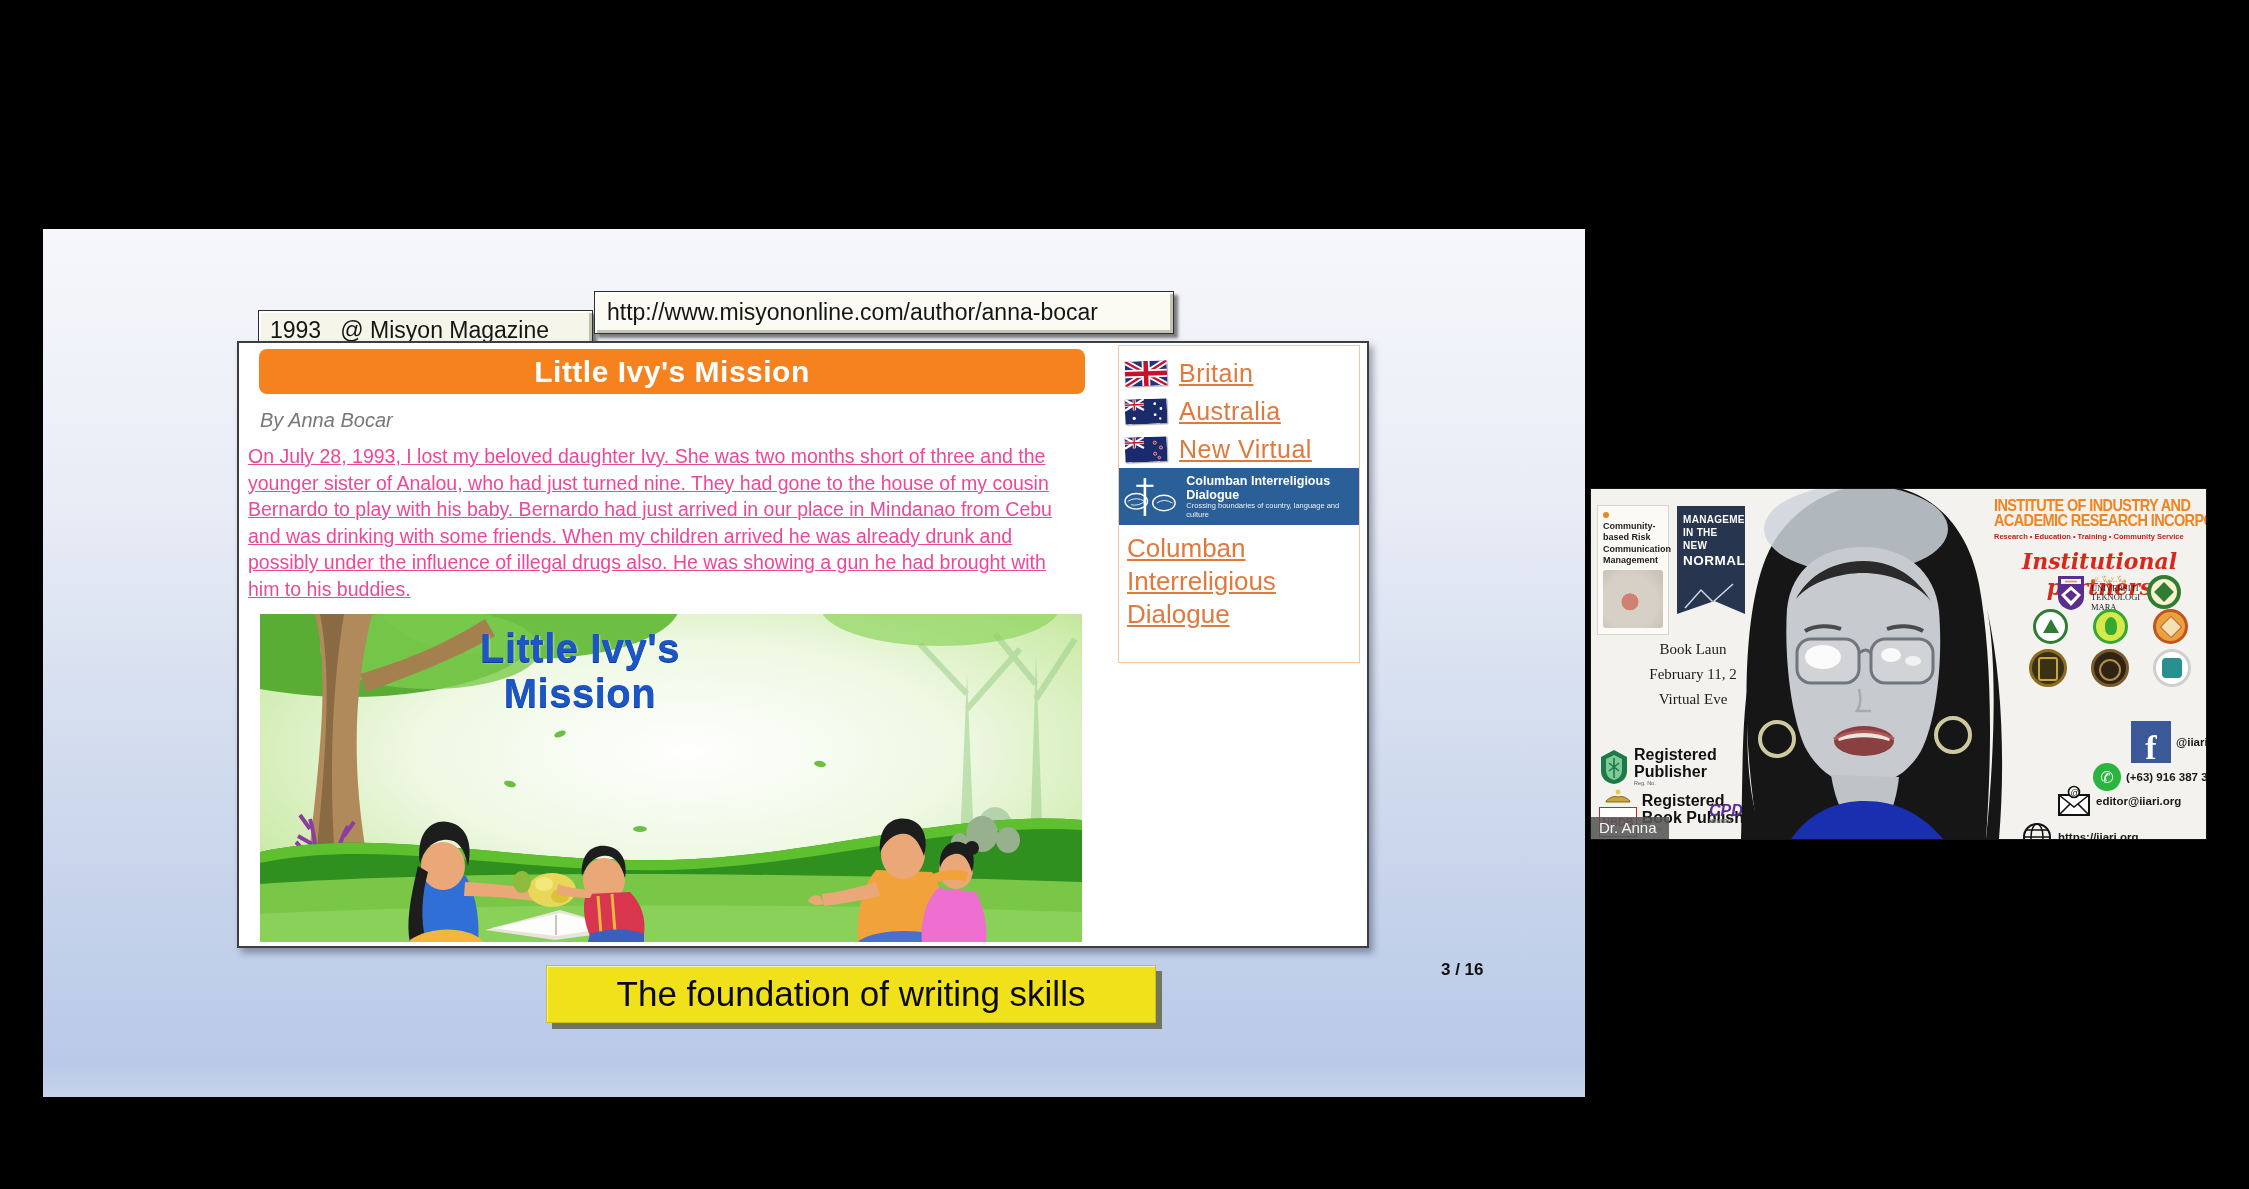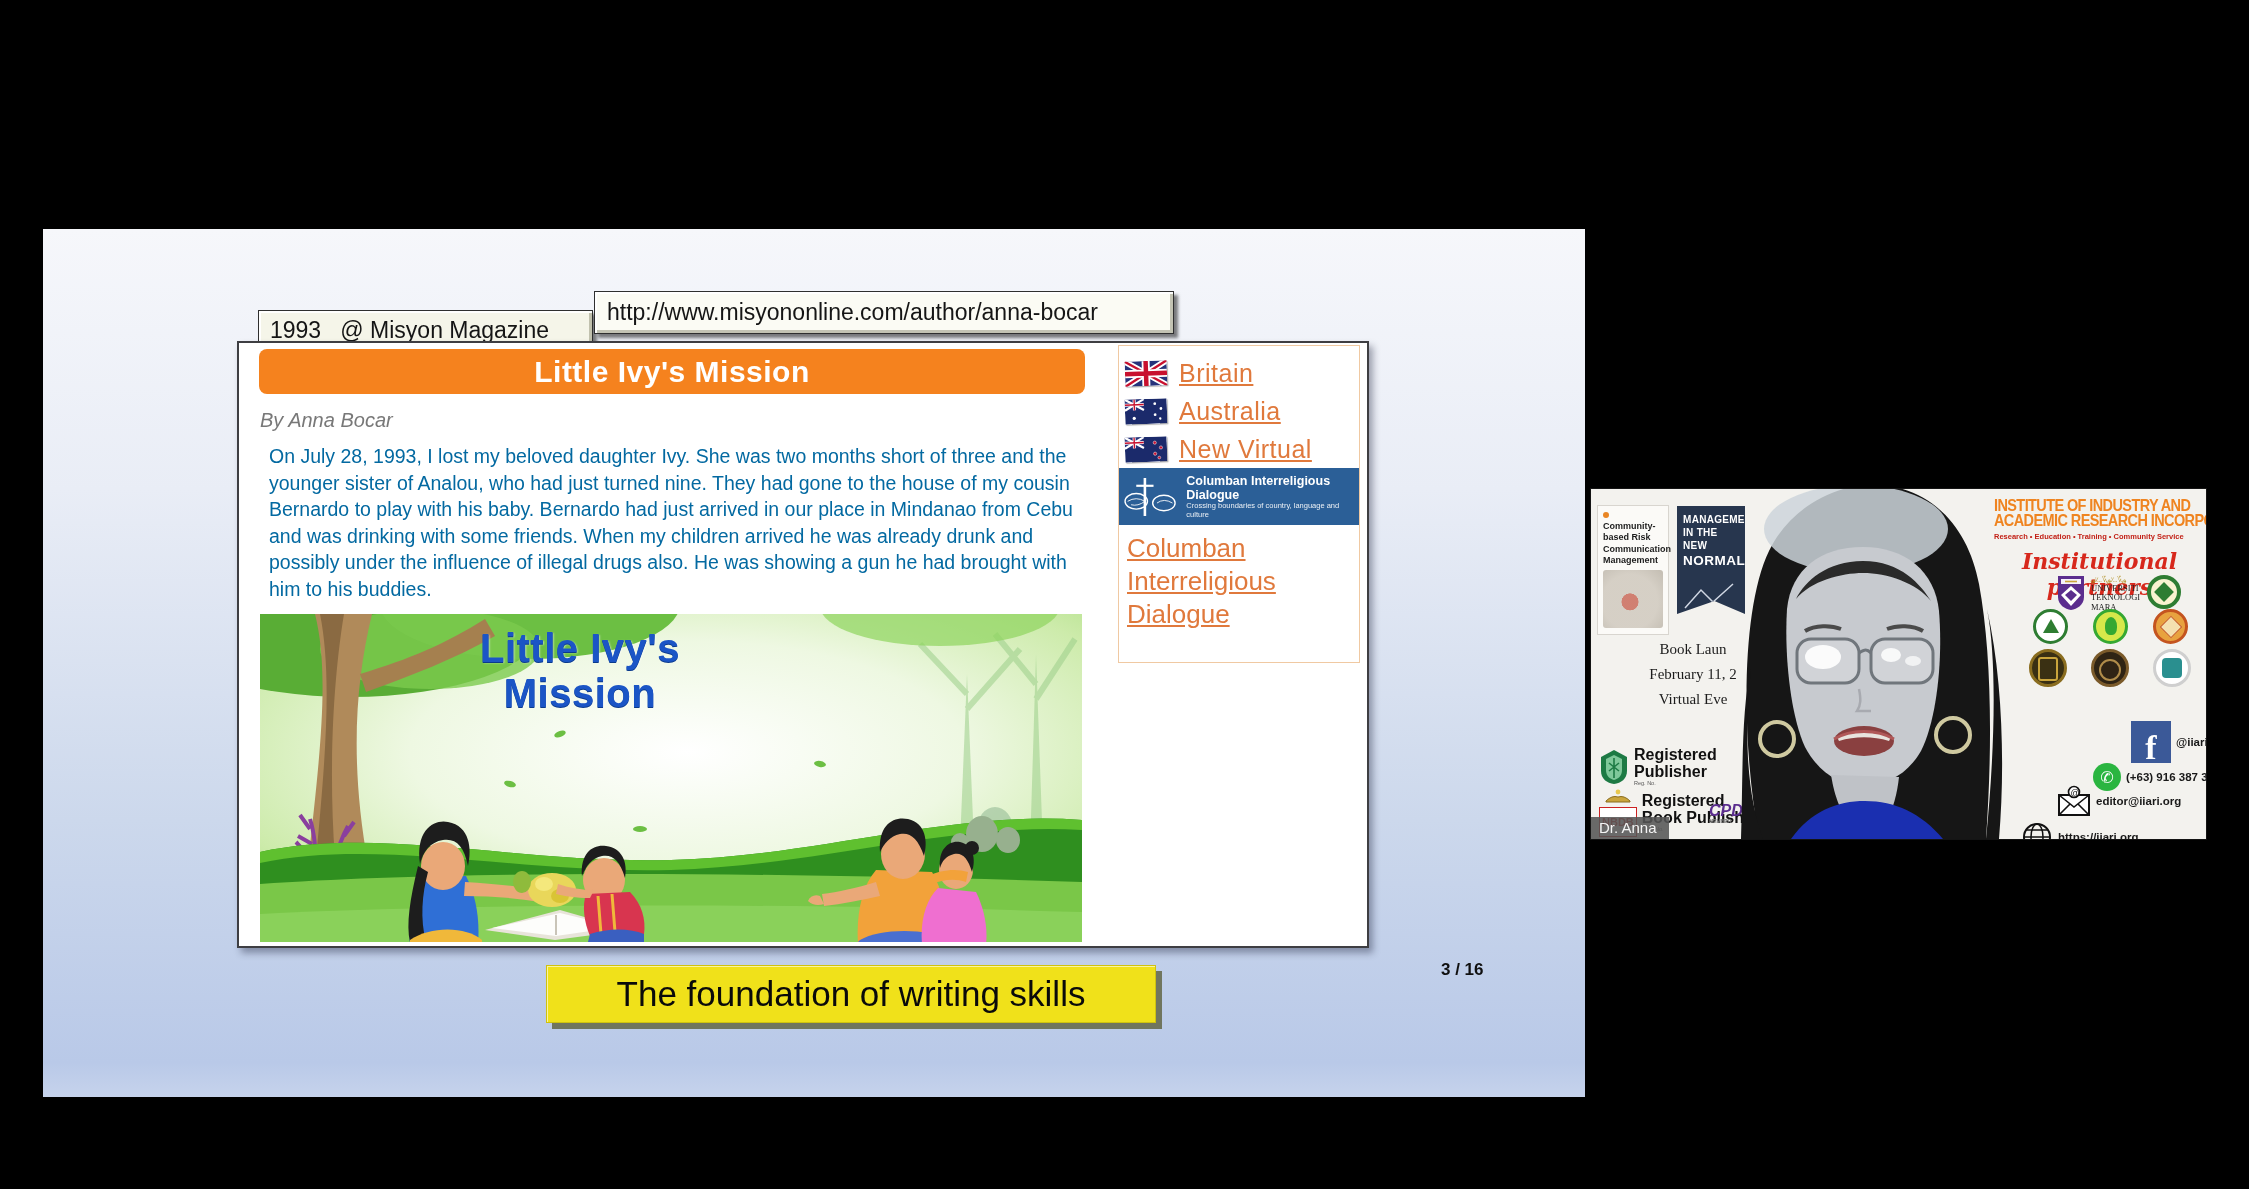--- a/index.html
+++ b/index.html
@@ -16,21 +16,21 @@
     font-size:23px;display:flex;align-items:center;}
   .tag-box{left:215px;top:57px;width:322px;height:38px;padding-left:11px;white-space:pre;margin-top:24px;}
   .url-box{left:551px;top:62px;width:566px;height:41px;padding-left:12px;background:#fbfbf4;white-space:pre;}
 
   
   .webpage{left:194px;top:112px;width:1128px;height:603px;background:#fff;
     border:2px solid #3e3e42;box-shadow:4px 5px 7px rgba(30,35,60,.4);}
   .wp-header{left:20px;top:6px;width:826px;height:45px;background:#f5821e;border-radius:8px;
     color:#fff;font-weight:bold;font-size:30px;text-align:center;line-height:45px;letter-spacing:.5px;}
   .wp-byline{left:21px;top:66px;font-style:italic;color:#787878;font-size:20px;}
-  .wp-paragraph{left:30px;top:100px;width:830px;font-size:19.5px;line-height:26.5px;color:#0369a1;}
+  .wp-paragraph{left:9px;top:100px;width:830px;font-size:19.5px;line-height:26.5px;color:#ec4899;text-decoration:underline;}
   .wp-illustration{left:21px;top:271px;width:822px;height:328px;overflow:hidden;}
   .illus-title{left:150px;top:12px;width:340px;text-align:center;font-size:40px;font-weight:800;
     color:#1b55c6;text-shadow:0 1px 0 #0a3a8c,1px 1px 2px rgba(255,255,255,.6);letter-spacing:.5px;}
 
   
   .wp-sidebar{left:879px;top:2px;width:240px;height:316px;background:#fff;border:1px solid #f0c9a2;}
   .country-row{position:absolute;left:6px;display:flex;align-items:center;gap:12px;height:34px;}
   .flag{width:42px;height:25px;flex:0 0 auto;transform:rotate(-2deg);box-shadow:1px 1px 1px rgba(0,0,0,.3);}
   .sb-link{color:#e0793c;text-decoration:underline;font-size:25px;letter-spacing:.5px;cursor:pointer;}
   .sb-banner{left:0;top:122px;width:240px;height:57px;background:#2b5f97;display:flex;align-items:center;}

